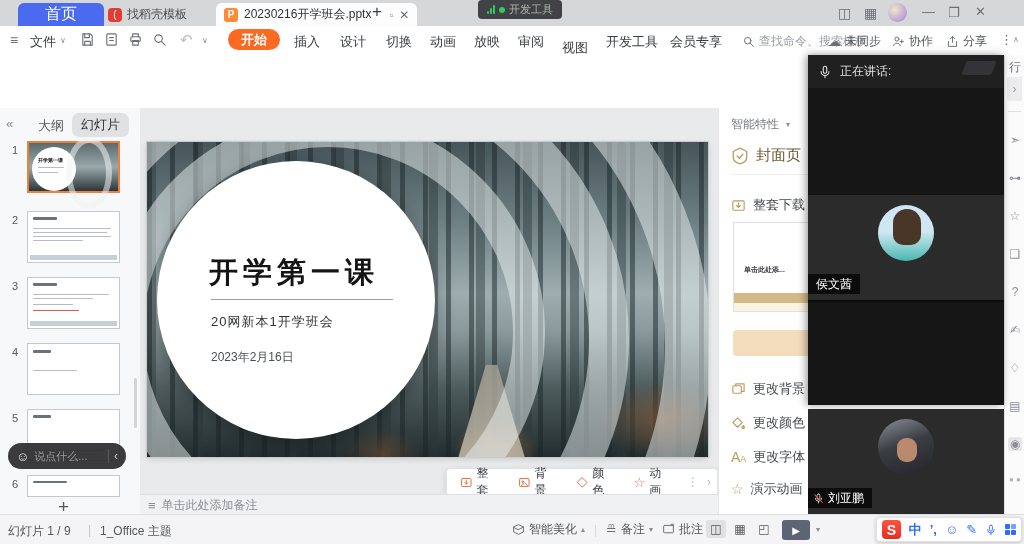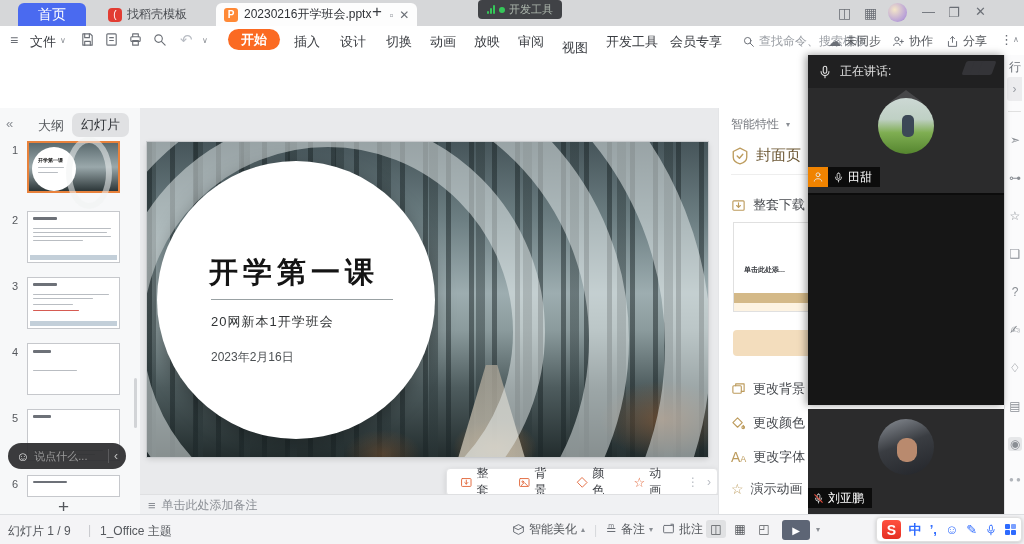--- a/index.html
+++ b/index.html
@@ -10,22 +10,22 @@
   .row{display:flex;align-items:center;}
   .ic{display:inline-block;vertical-align:middle;}
   svg.ln{fill:none;stroke:#6b6f76;stroke-width:1.2;stroke-linecap:round;stroke-linejoin:round;}
   svg.ln.dis{stroke:#c0c4ca;}
   svg.ln.gold{stroke:#bd9c5e;}
   svg.ln.orange{stroke:#e2683c;}
   svg.ln.white{stroke:#e8e8e8;}
   svg.ln.blue{stroke:#2e6bff;}
   
   #tabbar{left:0;top:0;width:1024px;height:26px;background:#d6d7d9;}
-  .tab-home{left:18px;top:3px;width:68px;height:23px;background:#4a6af0;border-radius:6px 6px 0 0;
-            color:#fff;display:flex;align-items:center;justify-content:center;font-size:14px;}
+  .tab-home{left:18px;top:3px;width:86px;height:23px;background:#4a6af0;border-radius:6px 6px 0 0;
+            color:#fff;display:flex;align-items:center;justify-content:center;font-size:16px;}
   .tab-doc{background:#fdfdfd;border-radius:6px 6px 0 0;color:#333;}
   .gray-txt{color:#4a4d52;}
   .pill-meet{left:478px;top:0;height:19px;background:#404246;border-radius:4px;color:#aab4ab;
              display:flex;align-items:center;padding:0 9px;font-size:11px;gap:4px;}
   .sigbar{display:inline-flex;align-items:flex-end;gap:1px;height:9px;}
   .sigbar i{display:block;width:2px;background:#35c759;border-radius:1px;}
   .dot-green{width:6px;height:6px;border-radius:50%;background:#35c759;display:inline-block;}
   
   #menubar{left:0;top:26px;width:1024px;height:28px;background:#ffffff;border-bottom:1px solid #ebebeb;}
   .menu-item{font-size:13px;color:#3a3d42;padding:0 2px;}
@@ -538,40 +538,29 @@
   <div id="meeting" class="r">
     <div id="meet-head">
       <svg class="ln white ic" width="14" height="14" viewBox="0 0 16 16">
           <rect x="6" y="1.5" width="4" height="8" rx="2"></rect>
           <path d="M3.5 7.5a4.5 4.5 0 0 0 9 0M8 12v2.5"></path>
         </svg>
       <span class="meet-title">正在讲话:</span>
       <span class="wlogo"><i></i><i></i><i></i></span>
     </div>
 
-    <div class="tile" style="top:33px;">
-      <div class="hanger"></div>
-      <div class="avatar av1"></div>
+
+    <div class="tile" style="top:140px;">
+      <div class="avatar av2"></div>
       <div class="np">
-        <span class="badge-or">
-          <svg class="ln white ic" width="12" height="12" viewBox="0 0 16 16">
-              <circle cx="8" cy="5" r="2.6"></circle>
-              <path d="M3 13.5c0-4.5 10-4.5 10 0"></path>
-            </svg>
+        <span class="lbl" style="padding-left:8px;">
+          <span>侯文茜</span>
         </span>
-        <span class="lbl">
-          <svg class="ln white ic" width="11" height="11" viewBox="0 0 16 16">
-              <rect x="6" y="1.5" width="4" height="8" rx="2"></rect>
-              <path d="M3.5 7.5a4.5 4.5 0 0 0 9 0M8 12v2.5"></path>
-            </svg>
-          <span>田甜</span>
-        </span>
-      </div>
-    </div>
-
+      </div>
+    </div>
 
 
     <div class="tile" style="top:354px;height:105px;border-bottom:none;">
       <div class="avatar av4"></div>
       <div class="np">
         <span class="lbl">
           <svg class="ic" width="11" height="11" viewBox="0 0 16 16">
               <g fill="none" stroke="#e8e8e8" stroke-width="1.2" stroke-linecap="round">
                 <rect x="6" y="1.5" width="4" height="8" rx="2"></rect>
                 <path d="M3.5 7.5a4.5 4.5 0 0 0 9 0M8 12v2.5"></path>

